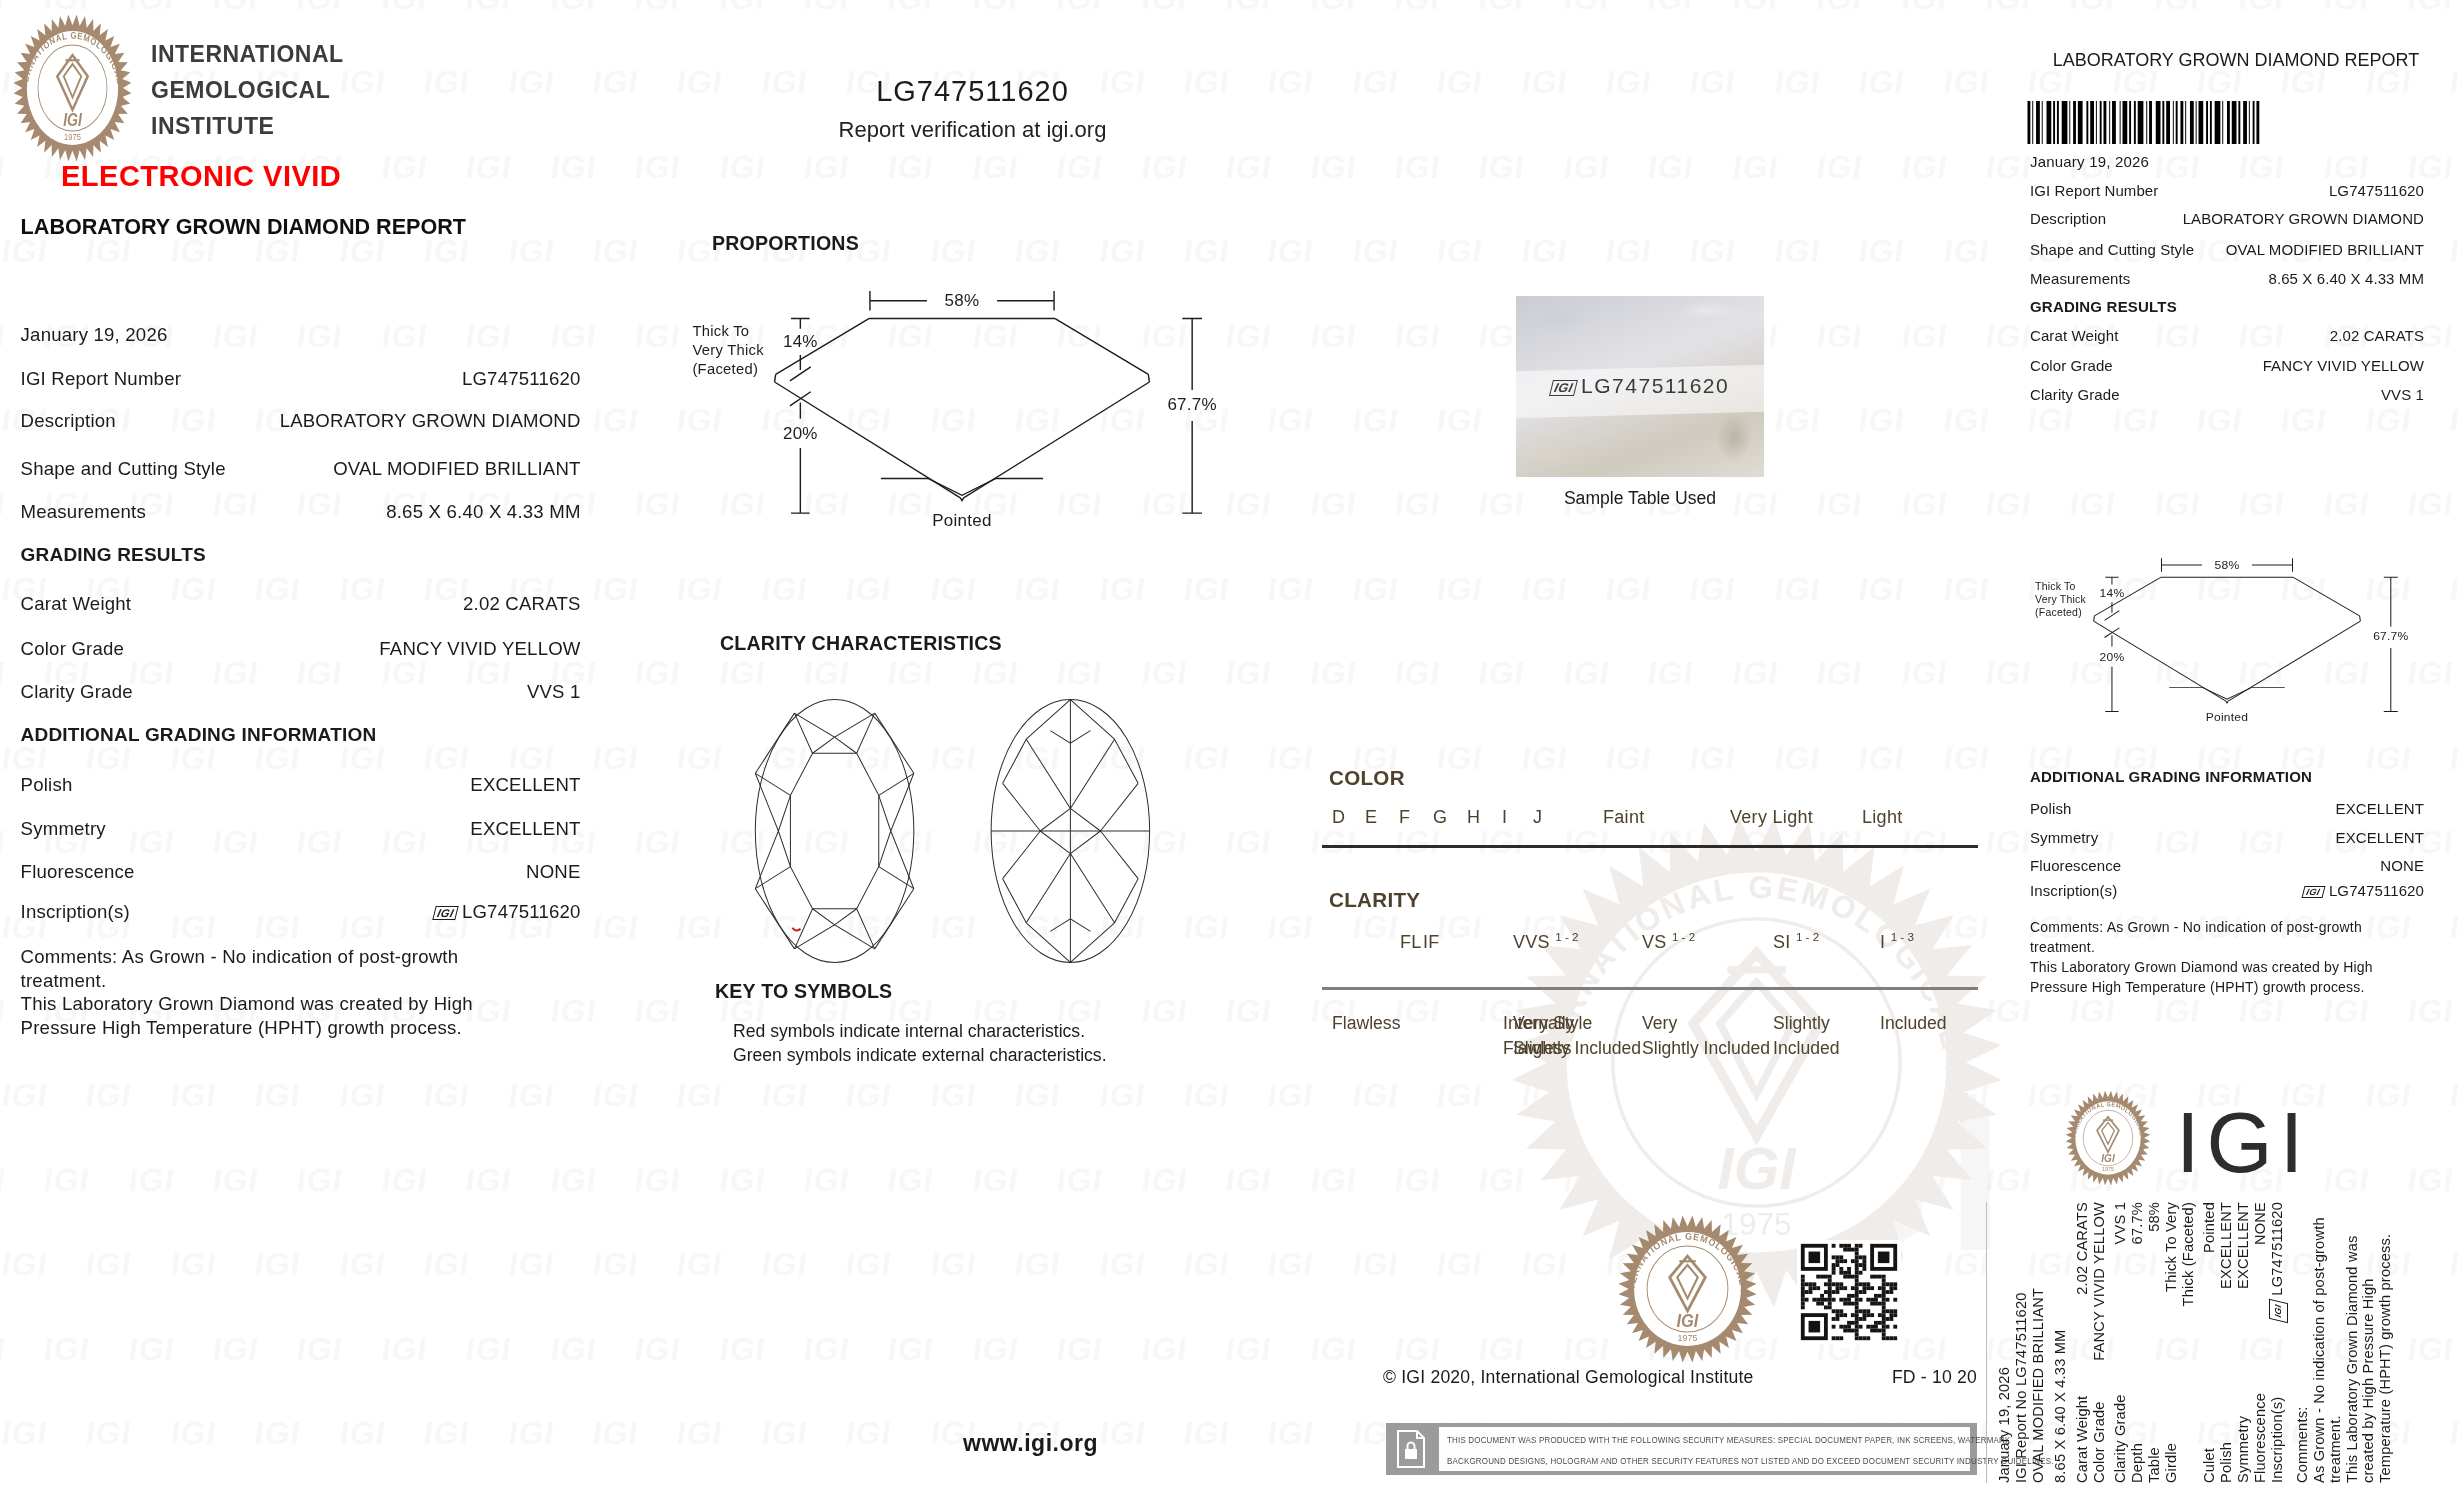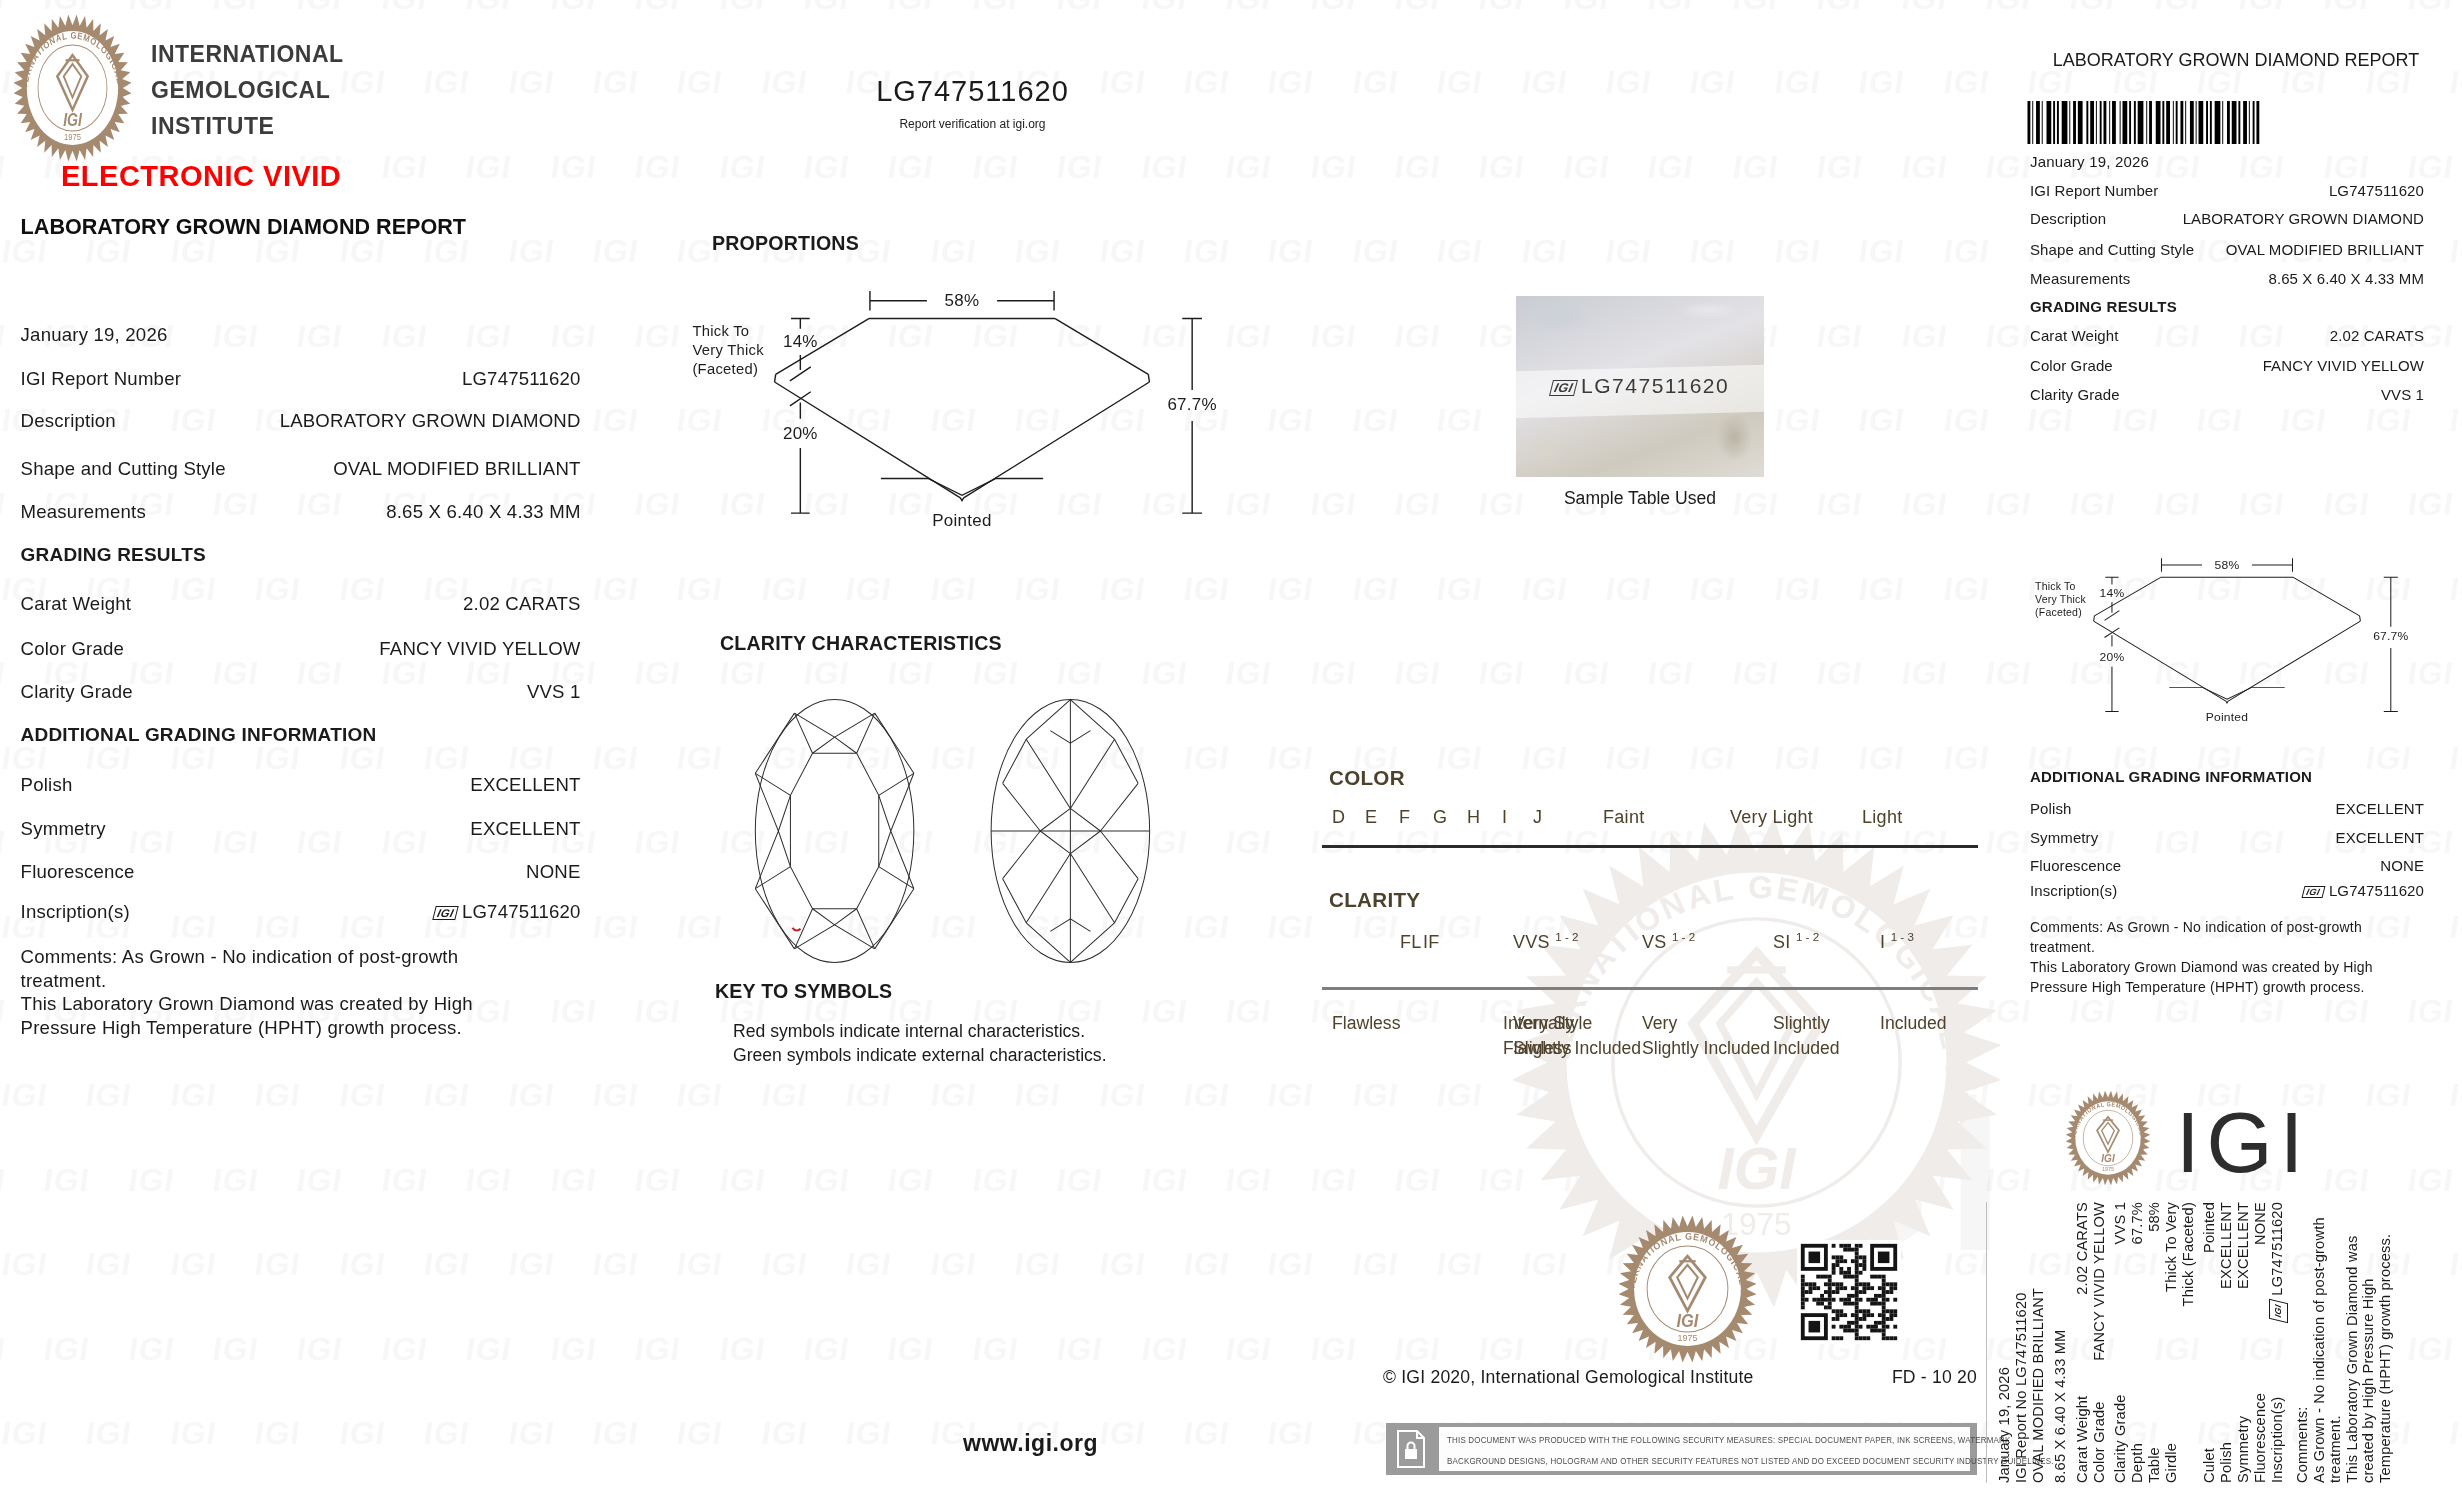--- a/index.html
+++ b/index.html
@@ -23,21 +23,21 @@
   .h-bold.sm{font-size:15px;}
   .plain{position:absolute;font-size:18.6px;letter-spacing:0.2px;z-index:1;}
   .plain.sm{font-size:15px;}
   .comments{position:absolute;font-size:18.6px;line-height:23.6px;letter-spacing:0.2px;z-index:1;margin-top:12px;}
   .comments.sm{font-size:14px;line-height:20px;}
   .igi-glyph{display:inline-block;transform:skewX(-14deg);border:1.3px solid currentColor;
      padding:0 2.5px;font-size:0.60em;font-weight:bold;font-style:italic;margin-right:5px;
      vertical-align:1px;letter-spacing:0.5px;}
   
   .bignum{font-size:29px;letter-spacing:1px;text-align:center;}
-  .verify{font-size:12px;text-align:center;color:#222;}
+  .verify{font-size:22px;text-align:center;color:#222;}
   .keyline{font-size:17.6px;line-height:24px;}
   .site{font-weight:bold;font-size:23px;letter-spacing:0.5px;}
   
   .scale-ttl{position:absolute;font-weight:bold;font-size:20.6px;color:#4e422c;letter-spacing:0.3px;z-index:1;}
   .scale-item{position:absolute;font-size:18px;color:#4e422c;letter-spacing:0.3px;z-index:1;}
   .scale-item sup{font-size:11.6px;letter-spacing:0;}
   .scale-lab{position:absolute;font-size:17.6px;color:#4e422c;line-height:25px;z-index:1;}
   .hr1{position:absolute;height:2.5px;background:#2b2b2b;z-index:1;}
   .hr2{position:absolute;height:3px;background:#7e7e7e;z-index:1;}
   

